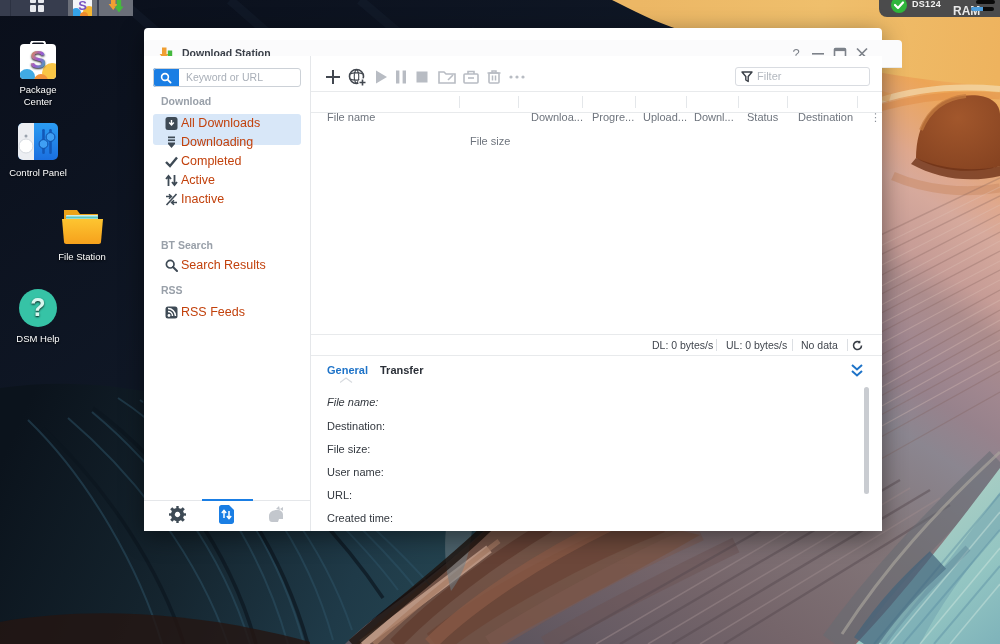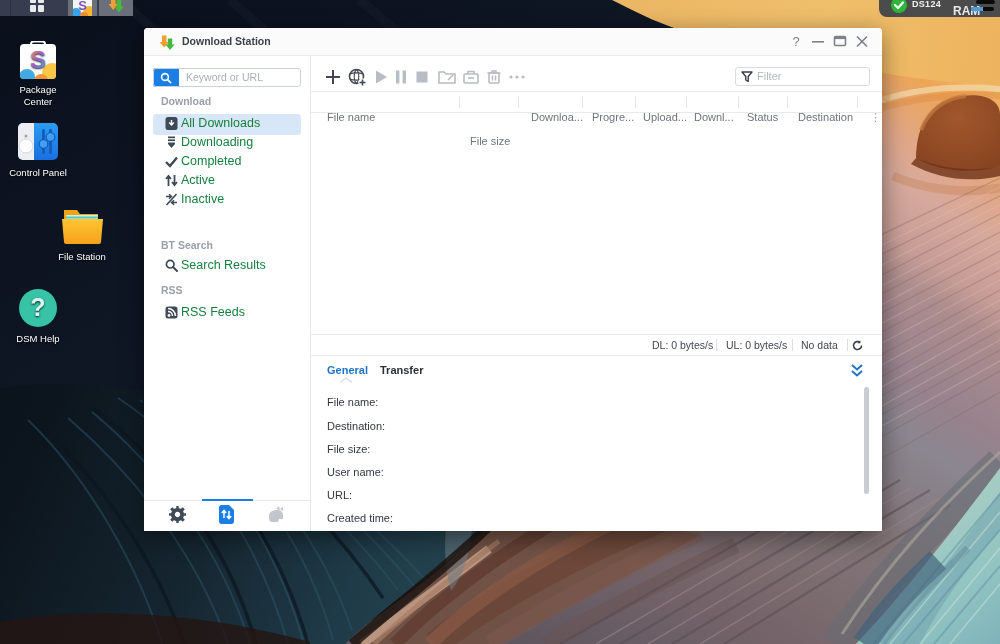--- a/index.html
+++ b/index.html
@@ -6,30 +6,30 @@
   body{width:1000px;height:644px;overflow:hidden;position:relative;font-family:"Liberation Sans",sans-serif;background:#0c1220;}
   .abs{position:absolute;}
   
   #bar-left{left:0;top:0;width:133px;height:16px;background:#373d4e;}
   
   #syspanel{right:0;top:0;width:121px;height:17px;background:#4b4b4c;border-bottom-left-radius:8px;}
   
   .dicon{position:absolute;width:76px;text-align:center;color:#fff;font-size:9.5px;line-height:12px;text-shadow:0 1px 2px rgba(0,0,0,.85);}
   
   #win{left:144px;top:28px;width:738px;height:503px;background:#fff;border-radius:4px;box-shadow:0 6px 24px rgba(0,0,0,.45);}
-  #titlebar{left:0;top:0;width:738px;height:27px;background:#fbfbfc;border-bottom:1px solid #e8eaec;border-radius:4px 4px 0 0;box-sizing:content-box;}
+  #titlebar{left:0;top:12px;width:738px;height:27px;background:#fbfbfc;border-bottom:1px solid #e8eaec;border-radius:4px 4px 0 0;box-sizing:content-box;padding-left:20px;}
   #title-text{left:38px;top:0;height:27px;line-height:27px;font-size:10.5px;font-weight:bold;color:#3a3f48;}
   .tbtn{position:absolute;top:0;height:27px;width:22px;color:#7d828a;text-align:center;line-height:27px;}
   #sidebar{left:0;top:28px;width:166px;height:475px;border-right:1px solid #e5e7ea;background:#fff;box-sizing:content-box;}
   #main{left:167px;top:28px;width:571px;height:475px;background:#fff;}
   
   #searchbox{left:9px;top:12px;width:148px;height:19px;border:1px solid #ccd1d7;border-radius:3px;box-sizing:border-box;background:transparent;}
   #searchblue{left:9px;top:12px;width:26px;height:19px;background:#1a7ee4;border-radius:3px 0 0 3px;}
   .shead{position:absolute;left:17px;height:13px;line-height:13px;font-size:10.5px;font-weight:bold;color:#99a0a9;}
-  .srow{position:absolute;left:9px;width:148px;height:21px;font-size:12.5px;color:#15803d;}
+  .srow{position:absolute;left:9px;width:148px;height:31px;font-size:12.5px;color:#c2410c;}
   .srow .txt{position:absolute;left:28px;top:0;line-height:19px;}
   .srow.sel{background:#d8e7f8;border-radius:3px;}
   .sico{position:absolute;left:12px;top:3px;width:13px;height:13px;}
   
   .tico{position:absolute;top:10px;width:22px;height:22px;}
   #filter{left:424px;top:11px;width:135px;height:19px;border:1px solid #d9dce1;border-radius:3px;box-sizing:border-box;}
   
   #thead{left:0;top:35px;width:571px;height:22px;border-top:1px solid #e8eaec;border-bottom:1px solid #e8eaec;box-sizing:border-box;}
   .th{position:absolute;top:16px;height:19px;line-height:19px;font-size:11px;color:#6e747d;}
   .tdiv{position:absolute;top:4px;height:12px;width:1px;background:#e4e7ea;}
@@ -514,21 +514,21 @@
     <div class="tab" style="left:16px;color:#1e73c8;">General</div>
     <div class="tab" style="left:69px;color:#2a2f37;">Transfer</div>
     <svg class="abs" style="left:29px;top:321px" width="16" height="6" viewBox="0 0 16 6">
       <path d="M 0,5.5 L 6,1 L 12,5.5" fill="none" stroke="#d8dbdf" stroke-width="1.2"></path>
     </svg>
     <svg class="abs" style="left:540px;top:308px" width="12" height="13" viewBox="0 0 12 13">
       <path d="M 1,1 L 6,5.5 L 11,1" fill="none" stroke="#1e73c8" stroke-width="2"></path>
       <path d="M 1,7 L 6,11.5 L 11,7" fill="none" stroke="#1e73c8" stroke-width="2"></path>
     </svg>
 
-    <div class="dlabel" style="top:339px;">File name:</div>
+    <div class="dlabel" style="top:339px;font-style:italic;">File name:</div>
     <div class="dlabel" style="top:362.5px;">Destination:</div>
     <div class="dlabel" style="top:385.5px;">File size:</div>
     <div class="dlabel" style="top:408.5px;">User name:</div>
     <div class="dlabel" style="top:431.5px;">URL:</div>
     <div class="dlabel" style="top:455px;">Created time:</div>
     <div class="abs" id="scrollthumb"></div>
   </div>
 </div>
 
 </body></html>

